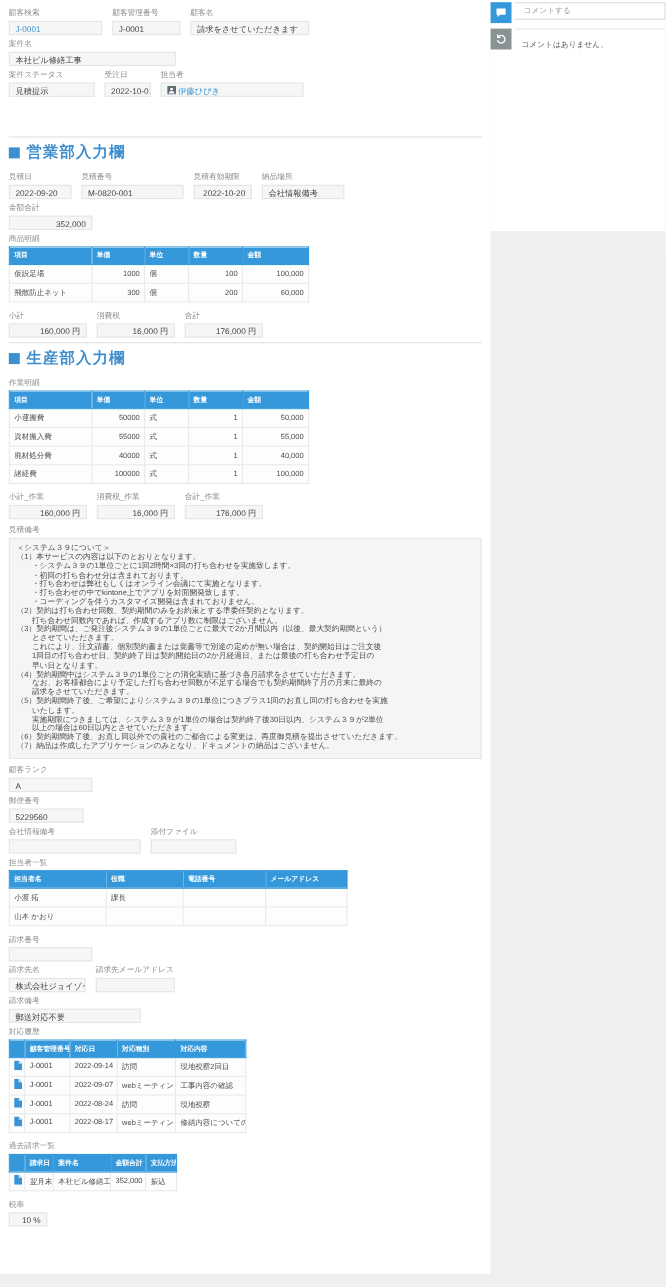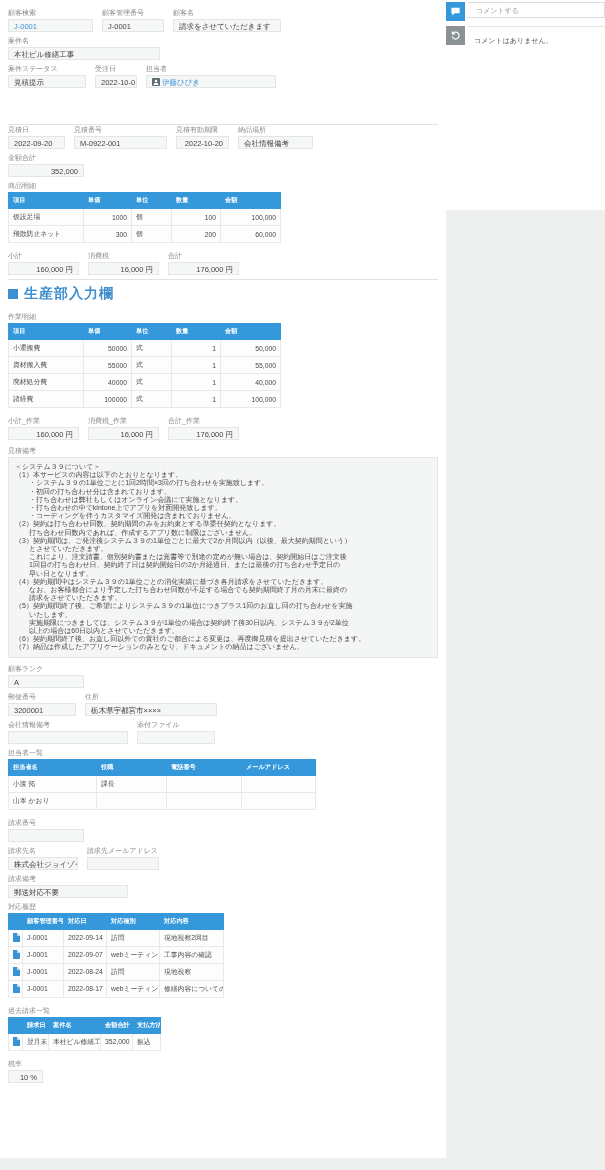--- a/index.html
+++ b/index.html
@@ -80,29 +80,33 @@
         <div class="lb">担当者</div>
         <div class="bx"><span class="picon"><svg viewBox="0 0 16 16" width="8" height="8">
                 <rect width="16" height="16" rx="2" fill="#5f6b70"></rect>
                 <circle cx="8" cy="6" r="2.6" fill="#fff"></circle>
                 <path d="M3 14c0-3 2.2-4.5 5-4.5s5 1.5 5 4.5z" fill="#fff"></path>
               </svg></span><a class="link">伊藤ひびき</a></div>
       </div>
     </div>
 
     <div class="hr-sec"></div>
+    <div class="sec">
+      <span class="sq"></span>
+      <span class="tt">営業部入力欄</span>
+    </div>
 
     <div class="fl">
       <div class="f" style="width:57px">
         <div class="lb">見積日</div>
         <div class="bx">2022-09-20</div>
       </div>
       <div class="f" style="width:93px">
         <div class="lb">見積番号</div>
-        <div class="bx">M-0922-001</div>
+        <div class="bx">M-0820-001</div>
       </div>
       <div class="f" style="width:53px">
         <div class="lb">見積有効期限</div>
         <div class="bx num">2022-10-20</div>
       </div>
       <div class="f" style="width:75px">
         <div class="lb">納品場所</div>
         <div class="bx">会社情報備考</div>
       </div>
     </div>
@@ -263,25 +267,21 @@
 
     <div class="fl">
       <div class="f" style="width:76px">
         <div class="lb">顧客ランク</div>
         <div class="bx">A</div>
       </div>
     </div>
     <div class="fl">
       <div class="f" style="width:68px">
         <div class="lb">郵便番号</div>
-        <div class="bx">3200001</div>
-      </div>
-      <div class="f" style="width:132px">
-        <div class="lb">住所</div>
-        <div class="bx">栃木県宇都宮市××××</div>
+        <div class="bx">5229560</div>
       </div>
     </div>
     <div class="fl">
       <div class="f" style="width:120px">
         <div class="lb">会社情報備考</div>
         <div class="bx"></div>
       </div>
       <div class="f" style="width:78px">
         <div class="lb">添付ファイル</div>
         <div class="bx"></div>

